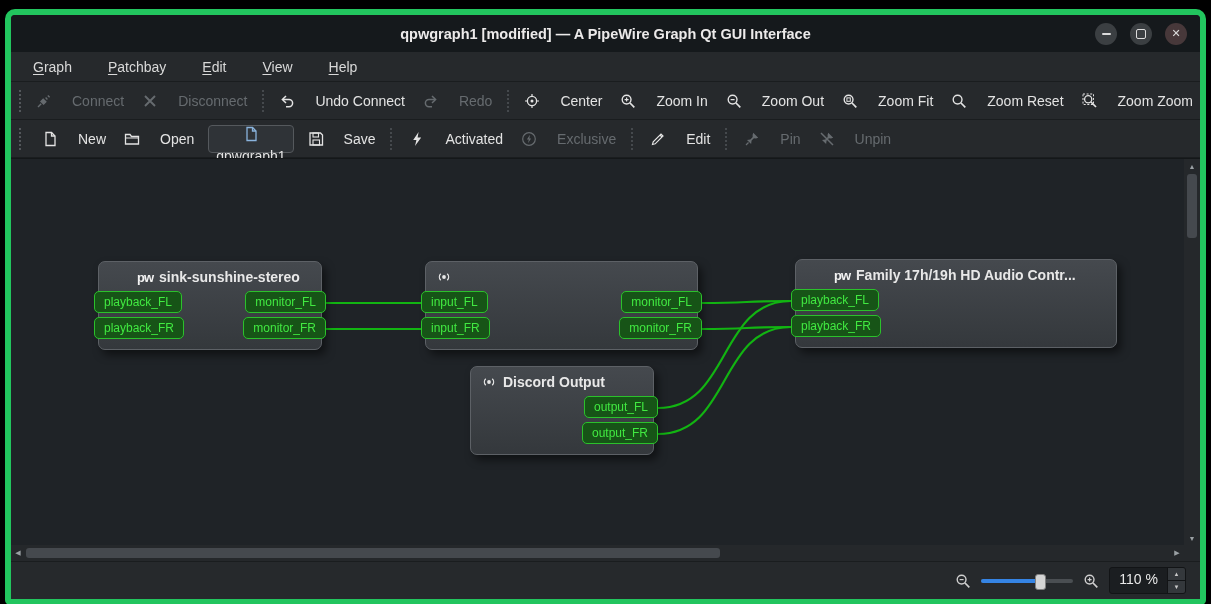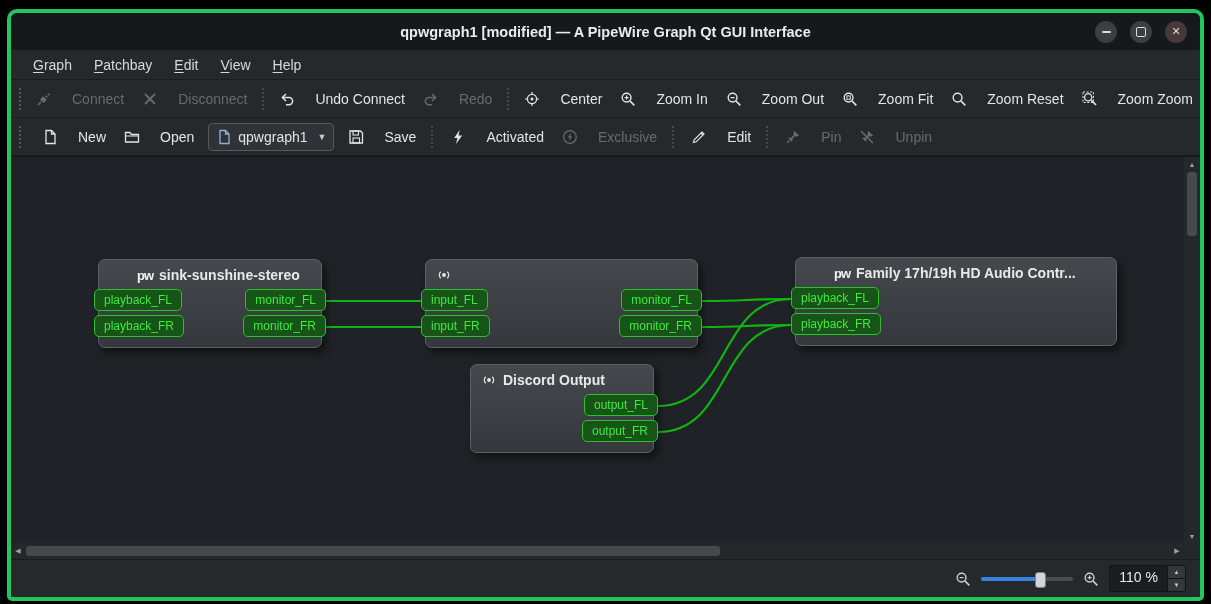--- a/index.html
+++ b/index.html
@@ -1,38 +1,38 @@
 <!DOCTYPE html>
 <html style="--port-bg: #175417; --port-border: #2bc12b; --port-text: #41e941; --accent: #3584e4;"><head>
 <meta charset="utf-8">
 <style>
   html,body{margin:0;padding:0;background:#000;font-family:"Liberation Sans","DejaVu Sans",sans-serif;}
   body{width:1211px;height:604px;overflow:hidden;}
-  .window{width:1189px;height:584px;margin:9px auto 0;background:#26292c;border:4px solid #22c55e;
+  .window{width:1189px;height:584px;margin:9px auto 0;background:#26292c;border:6px solid #22c55e;
           border-radius:10px 10px 5px 5px;overflow:hidden;display:flex;flex-direction:column;}
   
   .titlebar{height:37px;background:#15191c;position:relative;display:flex;align-items:center;flex:none;}
   .title-text{position:absolute;left:0;right:0;text-align:center;color:#eceaea;font-weight:bold;font-size:14.5px;}
   .win-controls{margin-left:auto;display:flex;gap:13px;padding-right:13px;z-index:2;}
   .win-btn{width:22px;height:22px;border-radius:50%;background:#3b3f42;display:flex;align-items:center;justify-content:center;color:#dcdcdc;font-size:11px;cursor:default;}
   .win-btn.close{background:#47383a;}
   .min-glyph{width:9px;height:2px;background:#dcdcdc;border-radius:1px;}
   .max-glyph{width:8px;height:8px;border:1.5px solid #dcdcdc;border-radius:2px;}
   
-  .menubar{height:29px;background:#26292c;display:flex;align-items:center;padding-left:12px;gap:2px;border-bottom:1px solid #1a1d1f;flex:none;}
+  .menubar{height:29px;background:#26292c;display:flex;align-items:center;padding-left:12px;gap:16px;border-bottom:1px solid #1a1d1f;flex:none;}
   .menu-item{color:#d9d9d9;font-size:14px;padding:4px 10px;border-radius:3px;}
   .menu-item u{text-underline-offset:2px;}
   
   .toolbar{height:37px;background:#26292c;display:flex;align-items:center;padding:0 6px;border-bottom:1px solid #1a1d1f;flex:none;font-size:14px;}
   .tb-handle{width:6px;height:22px;border-left:2px dotted #53575b;margin:0 6px 0 2px;}
   .tb-sep{width:2px;height:22px;border-left:2px dotted #45494d;margin:0 6px;}
   .tb-btn{display:flex;align-items:center;gap:20px;padding:6px 9px;border-radius:4px;color:#e3e3e3;white-space:nowrap;}
   .tb-btn.disabled{color:#666b6f;}
   .ic{width:16px;height:16px;flex:none;display:block;}
-  .combo{display:flex;align-items:center;gap:6px;height:26px;padding:0 7px;margin:0 5px;background:#2f3337;border:1px solid #55595d;border-radius:4px;color:#e3e3e3;}
+  .combo{display:flex;align-items:center;gap:6px;height:26px;padding:0 7px;margin:0 5px;background:#2f3337;border:1px solid #55595d;border-radius:4px;color:#e3e3e3;flex-direction:column;}
   .combo-arrow{font-size:9px;color:#c9c9c9;padding-left:4px;}
   
   .canvas-row{flex:1;display:flex;min-height:0;}
   .canvas{position:relative;flex:1;background:#1f2327;border-top:1px solid #141719;overflow:hidden;}
   #wires{position:absolute;left:0;top:0;width:100%;height:100%;pointer-events:none;z-index:1;}
   .node{position:absolute;z-index:2;background:linear-gradient(#45494e,#34383c);border:1px solid #5d6166;border-radius:7px;box-shadow:4px 5px 9px rgba(0,0,0,.5);}
   .node-header{display:flex;align-items:center;gap:6px;padding:7px 10px 5px;color:#e8e8e8;font-weight:bold;font-size:14px;white-space:nowrap;overflow:hidden;}
   .pw-glyph{font-size:13px;font-weight:bold;color:#f2f2f2;letter-spacing:-1px;line-height:1;padding-left:28px;}
   .node-ports{display:flex;justify-content:space-between;padding:1px 0 10px;}
   .port-col{display:flex;flex-direction:column;gap:4px;}

